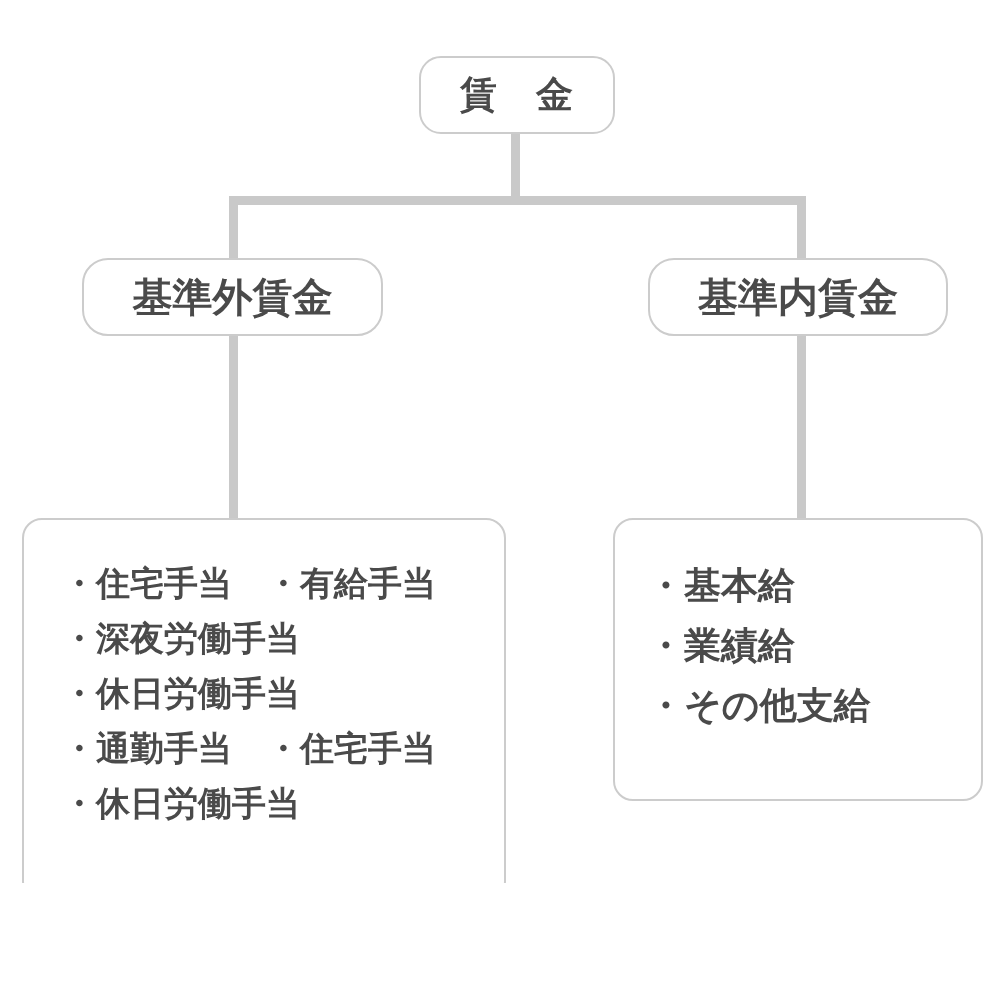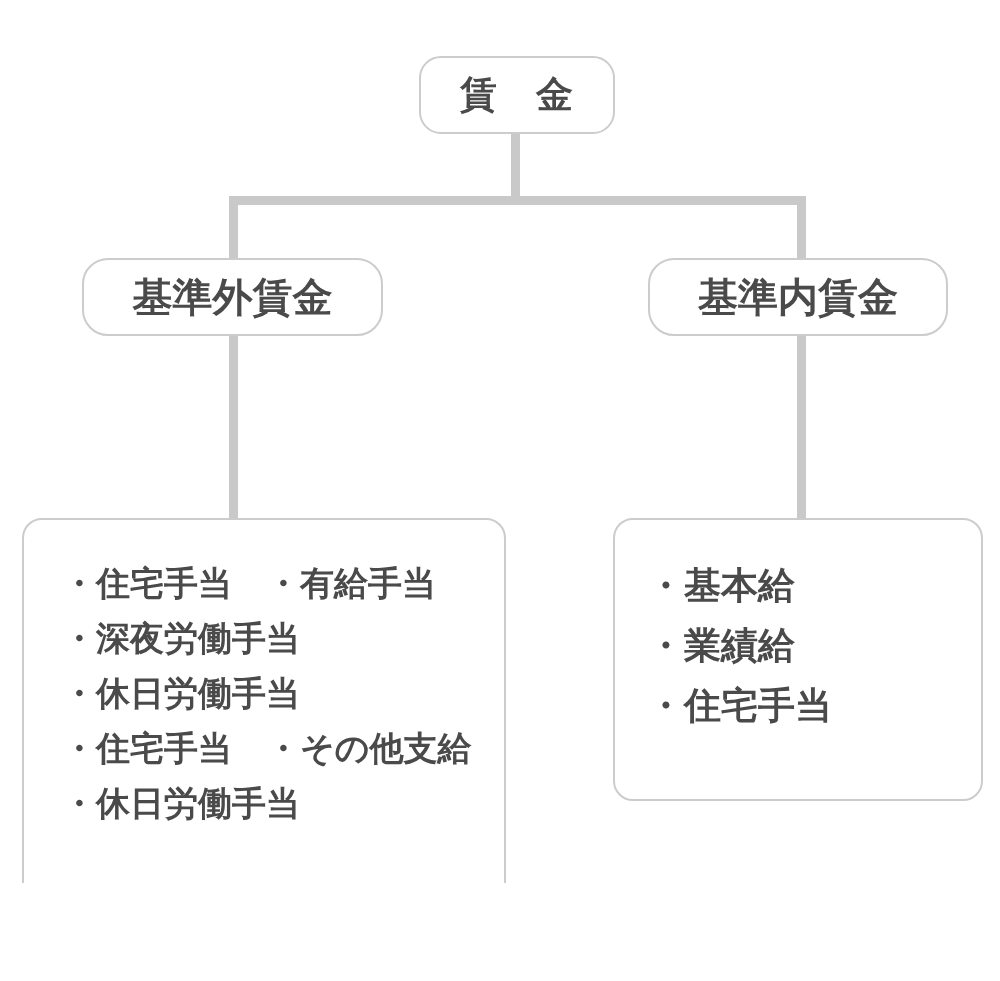--- a/index.html
+++ b/index.html
@@ -126,26 +126,26 @@
 
   <div class="node node-mid" id="node-mid-right">
     <span class="node-label">基準内賃金</span>
   </div>
 
   <div class="node node-leaf" id="node-leaf-left">
     <ul class="leaf-list">
       <li>・住宅手当　・有給手当</li>
       <li>・深夜労働手当</li>
       <li>・休日労働手当</li>
-      <li>・住宅手当　・その他支給</li>
+      <li>・通勤手当　・住宅手当</li>
       <li>・休日労働手当</li>
     </ul>
   </div>
 
   <div class="node node-leaf" id="node-leaf-right">
     <ul class="leaf-list">
       <li>・基本給</li>
       <li>・業績給</li>
-      <li>・住宅手当</li>
+      <li>・その他支給</li>
     </ul>
   </div>
 
 </div>
 
 </body></html>

